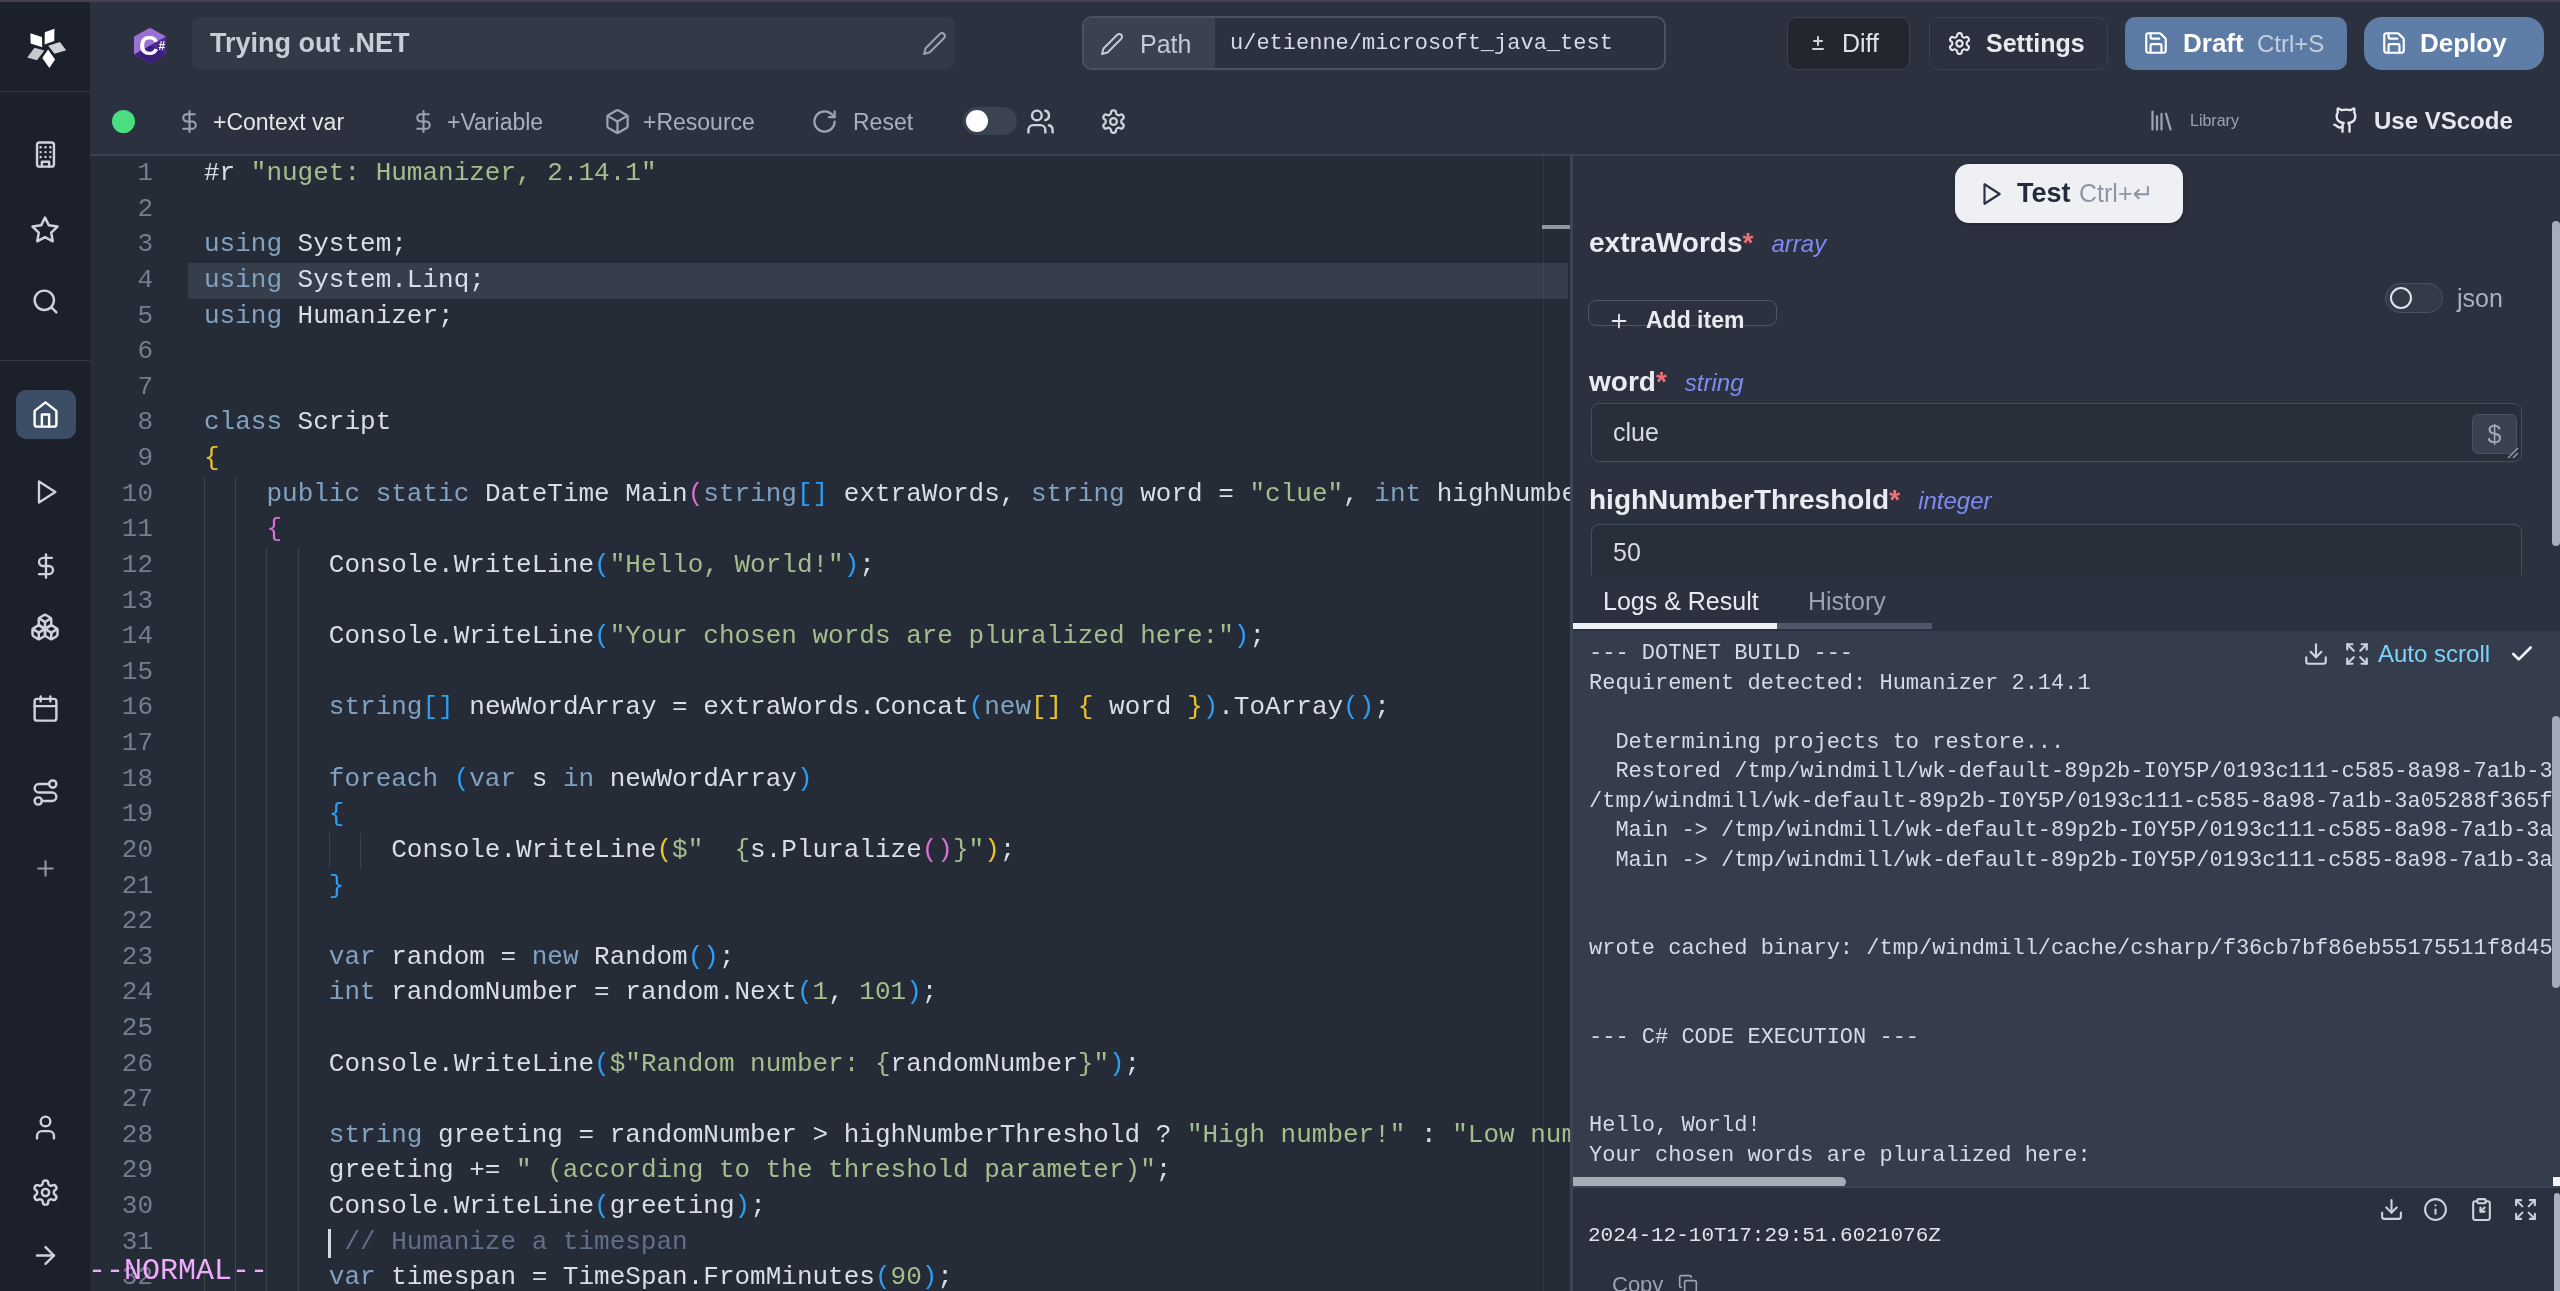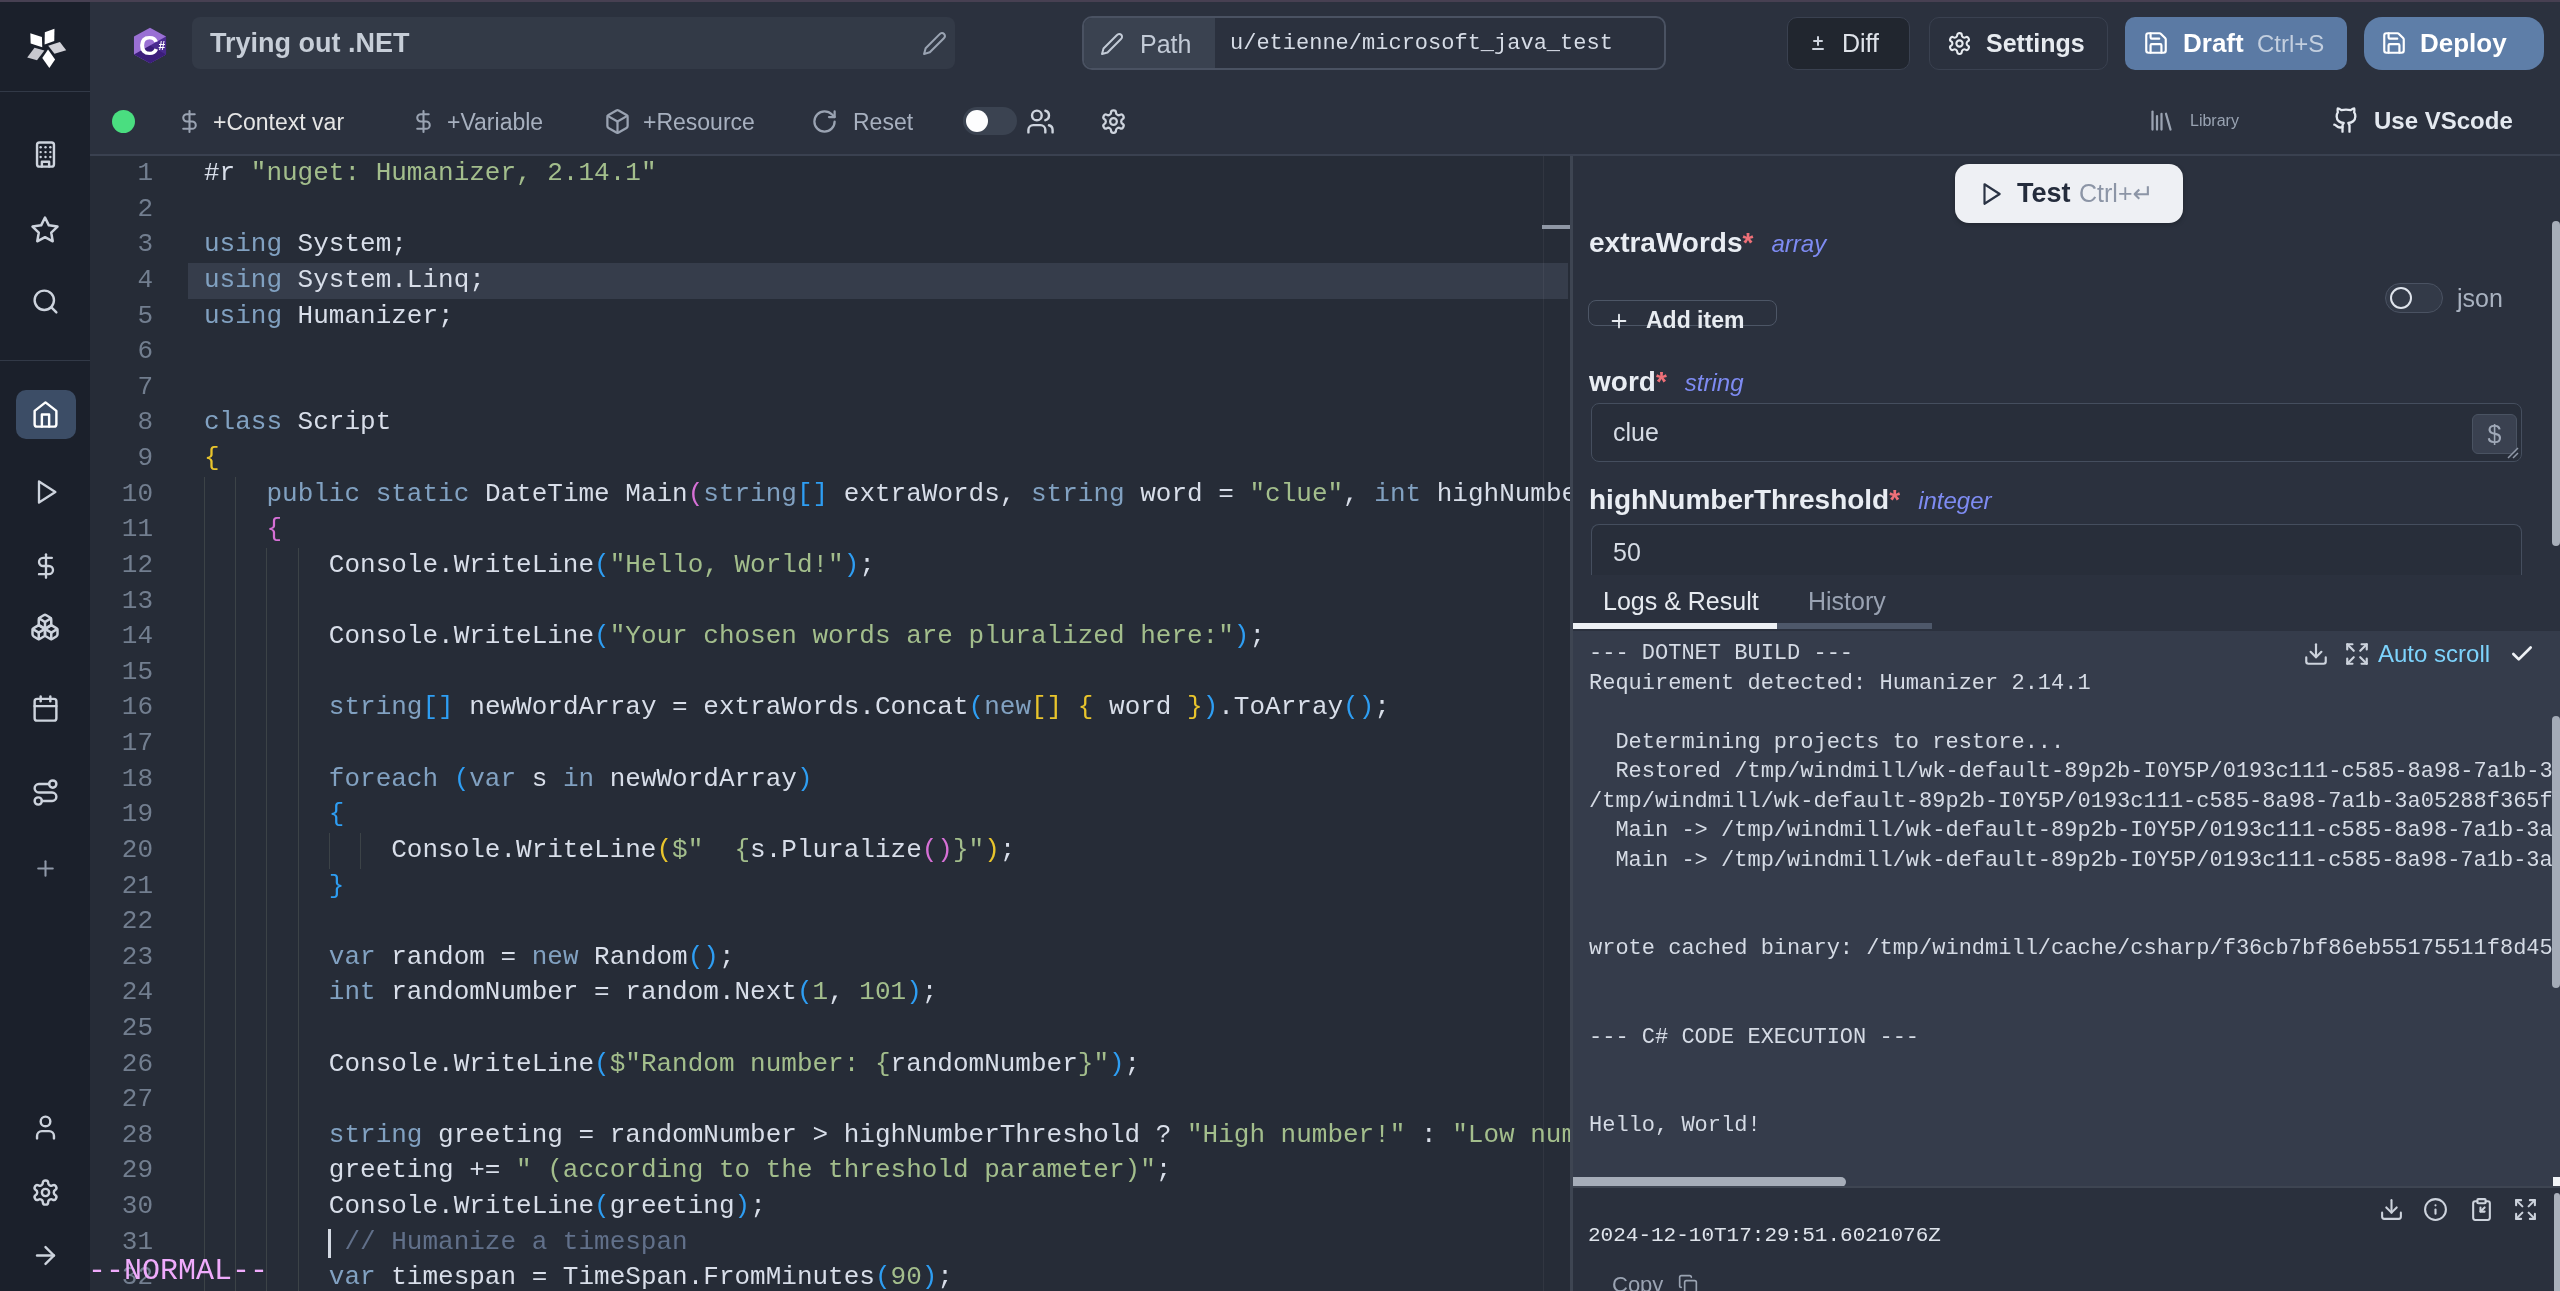--- a/index.html
+++ b/index.html
@@ -425,20 +425,21 @@
     <div class="logline" style="top:8px">--- DOTNET BUILD ---</div>
     <div class="logline" style="top:38px">Requirement detected: Humanizer 2.14.1</div>
     <div class="logline" style="top:97px">  Determining projects to restore...</div>
     <div class="logline" style="top:126px">  Restored /tmp/windmill/wk-default-89p2b-I0Y5P/0193c111-c585-8a98-7a1b-3a05288f</div>
     <div class="logline" style="top:156px">/tmp/windmill/wk-default-89p2b-I0Y5P/0193c111-c585-8a98-7a1b-3a05288f365fe8a/Mai</div>
     <div class="logline" style="top:185px">  Main -&gt; /tmp/windmill/wk-default-89p2b-I0Y5P/0193c111-c585-8a98-7a1b-3a05288</div>
     <div class="logline" style="top:215px">  Main -&gt; /tmp/windmill/wk-default-89p2b-I0Y5P/0193c111-c585-8a98-7a1b-3a05288</div>
     <div class="logline" style="top:303px">wrote cached binary: /tmp/windmill/cache/csharp/f36cb7bf86eb55175511f8d453bd2eff</div>
     <div class="logline" style="top:392px">--- C# CODE EXECUTION ---</div>
     <div class="logline" style="top:480px">Hello, World!</div>
+    <div class="logline" style="top:510px">Your chosen words are pluralized here:</div>
 
     <div class="abs icn" style="left:730px;top:10px;color:#cdd3dd">
     <svg width="26" height="26" viewBox="0 0 24 24" fill="none" stroke="currentColor" stroke-width="2" stroke-linecap="round" stroke-linejoin="round">
             <path d="M21 15v4a2 2 0 0 1-2 2H5a2 2 0 0 1-2-2v-4"></path>
             <polyline points="7 10 12 15 17 10"></polyline>
             <line x1="12" y1="15" x2="12" y2="3"></line>
           </svg>
     </div>
     <div class="abs icn" style="left:771px;top:10px;color:#cdd3dd">
     <svg width="26" height="26" viewBox="0 0 24 24" fill="none" stroke="currentColor" stroke-width="2" stroke-linecap="round" stroke-linejoin="round">

